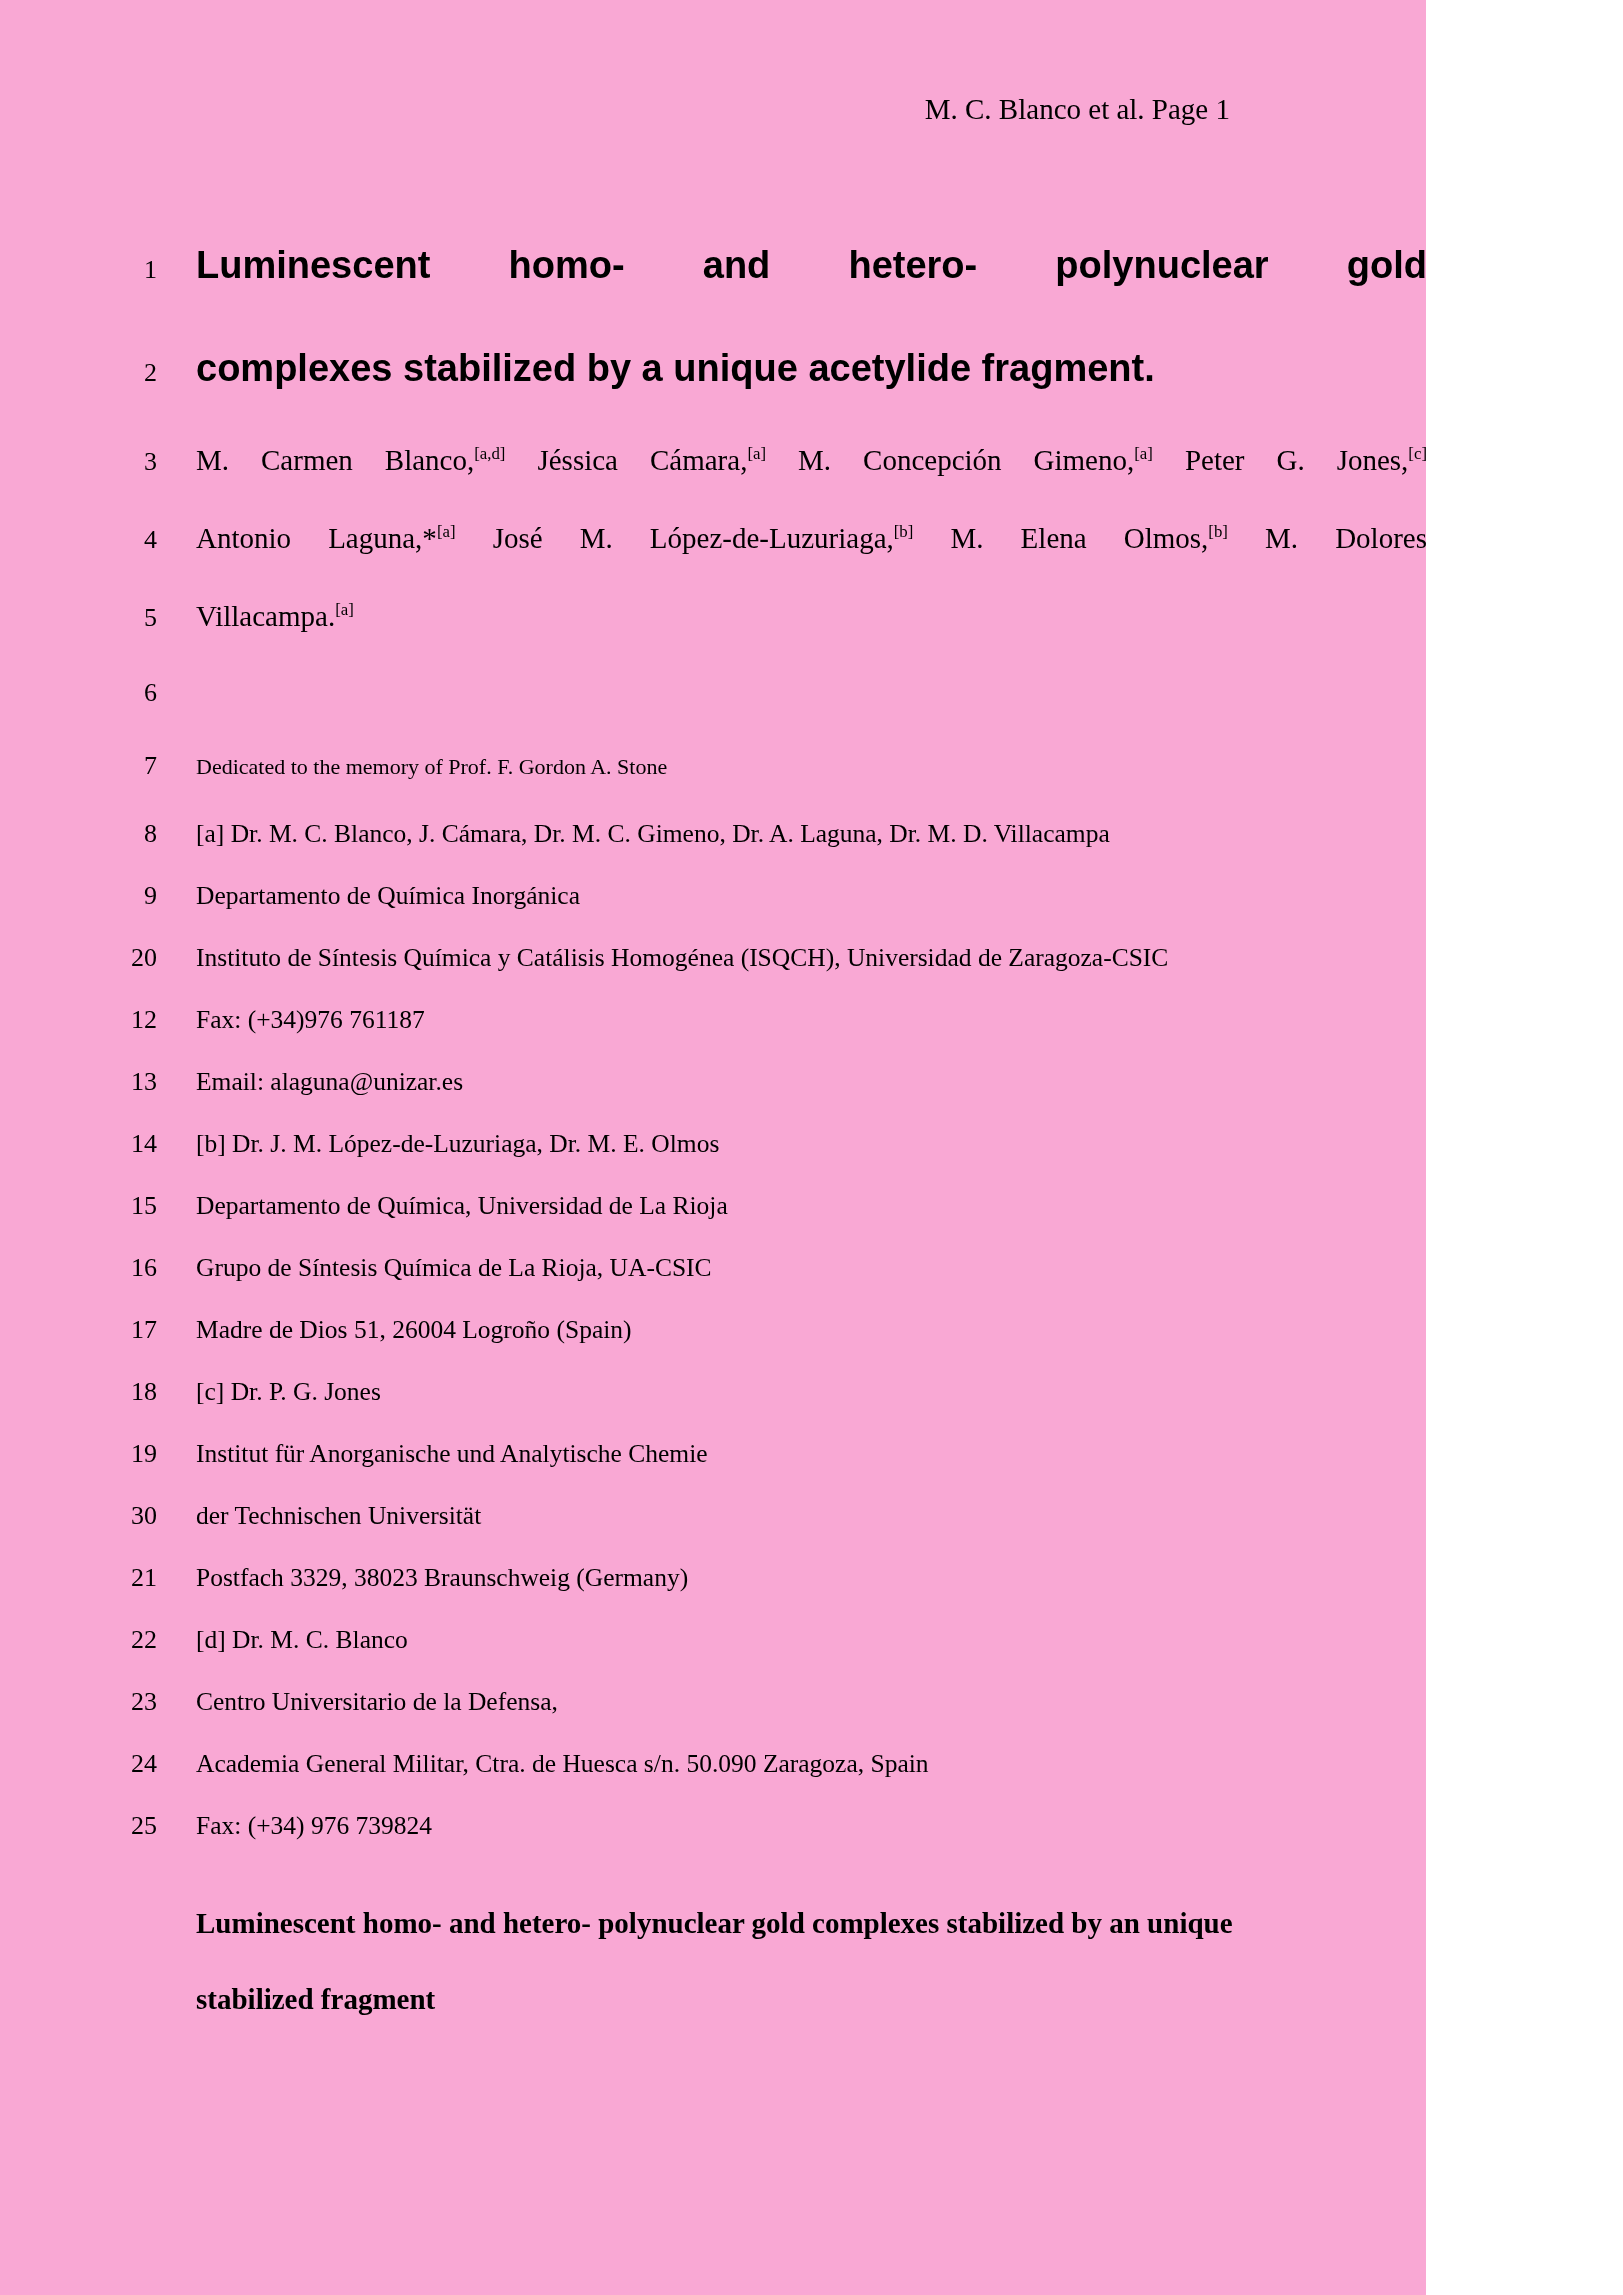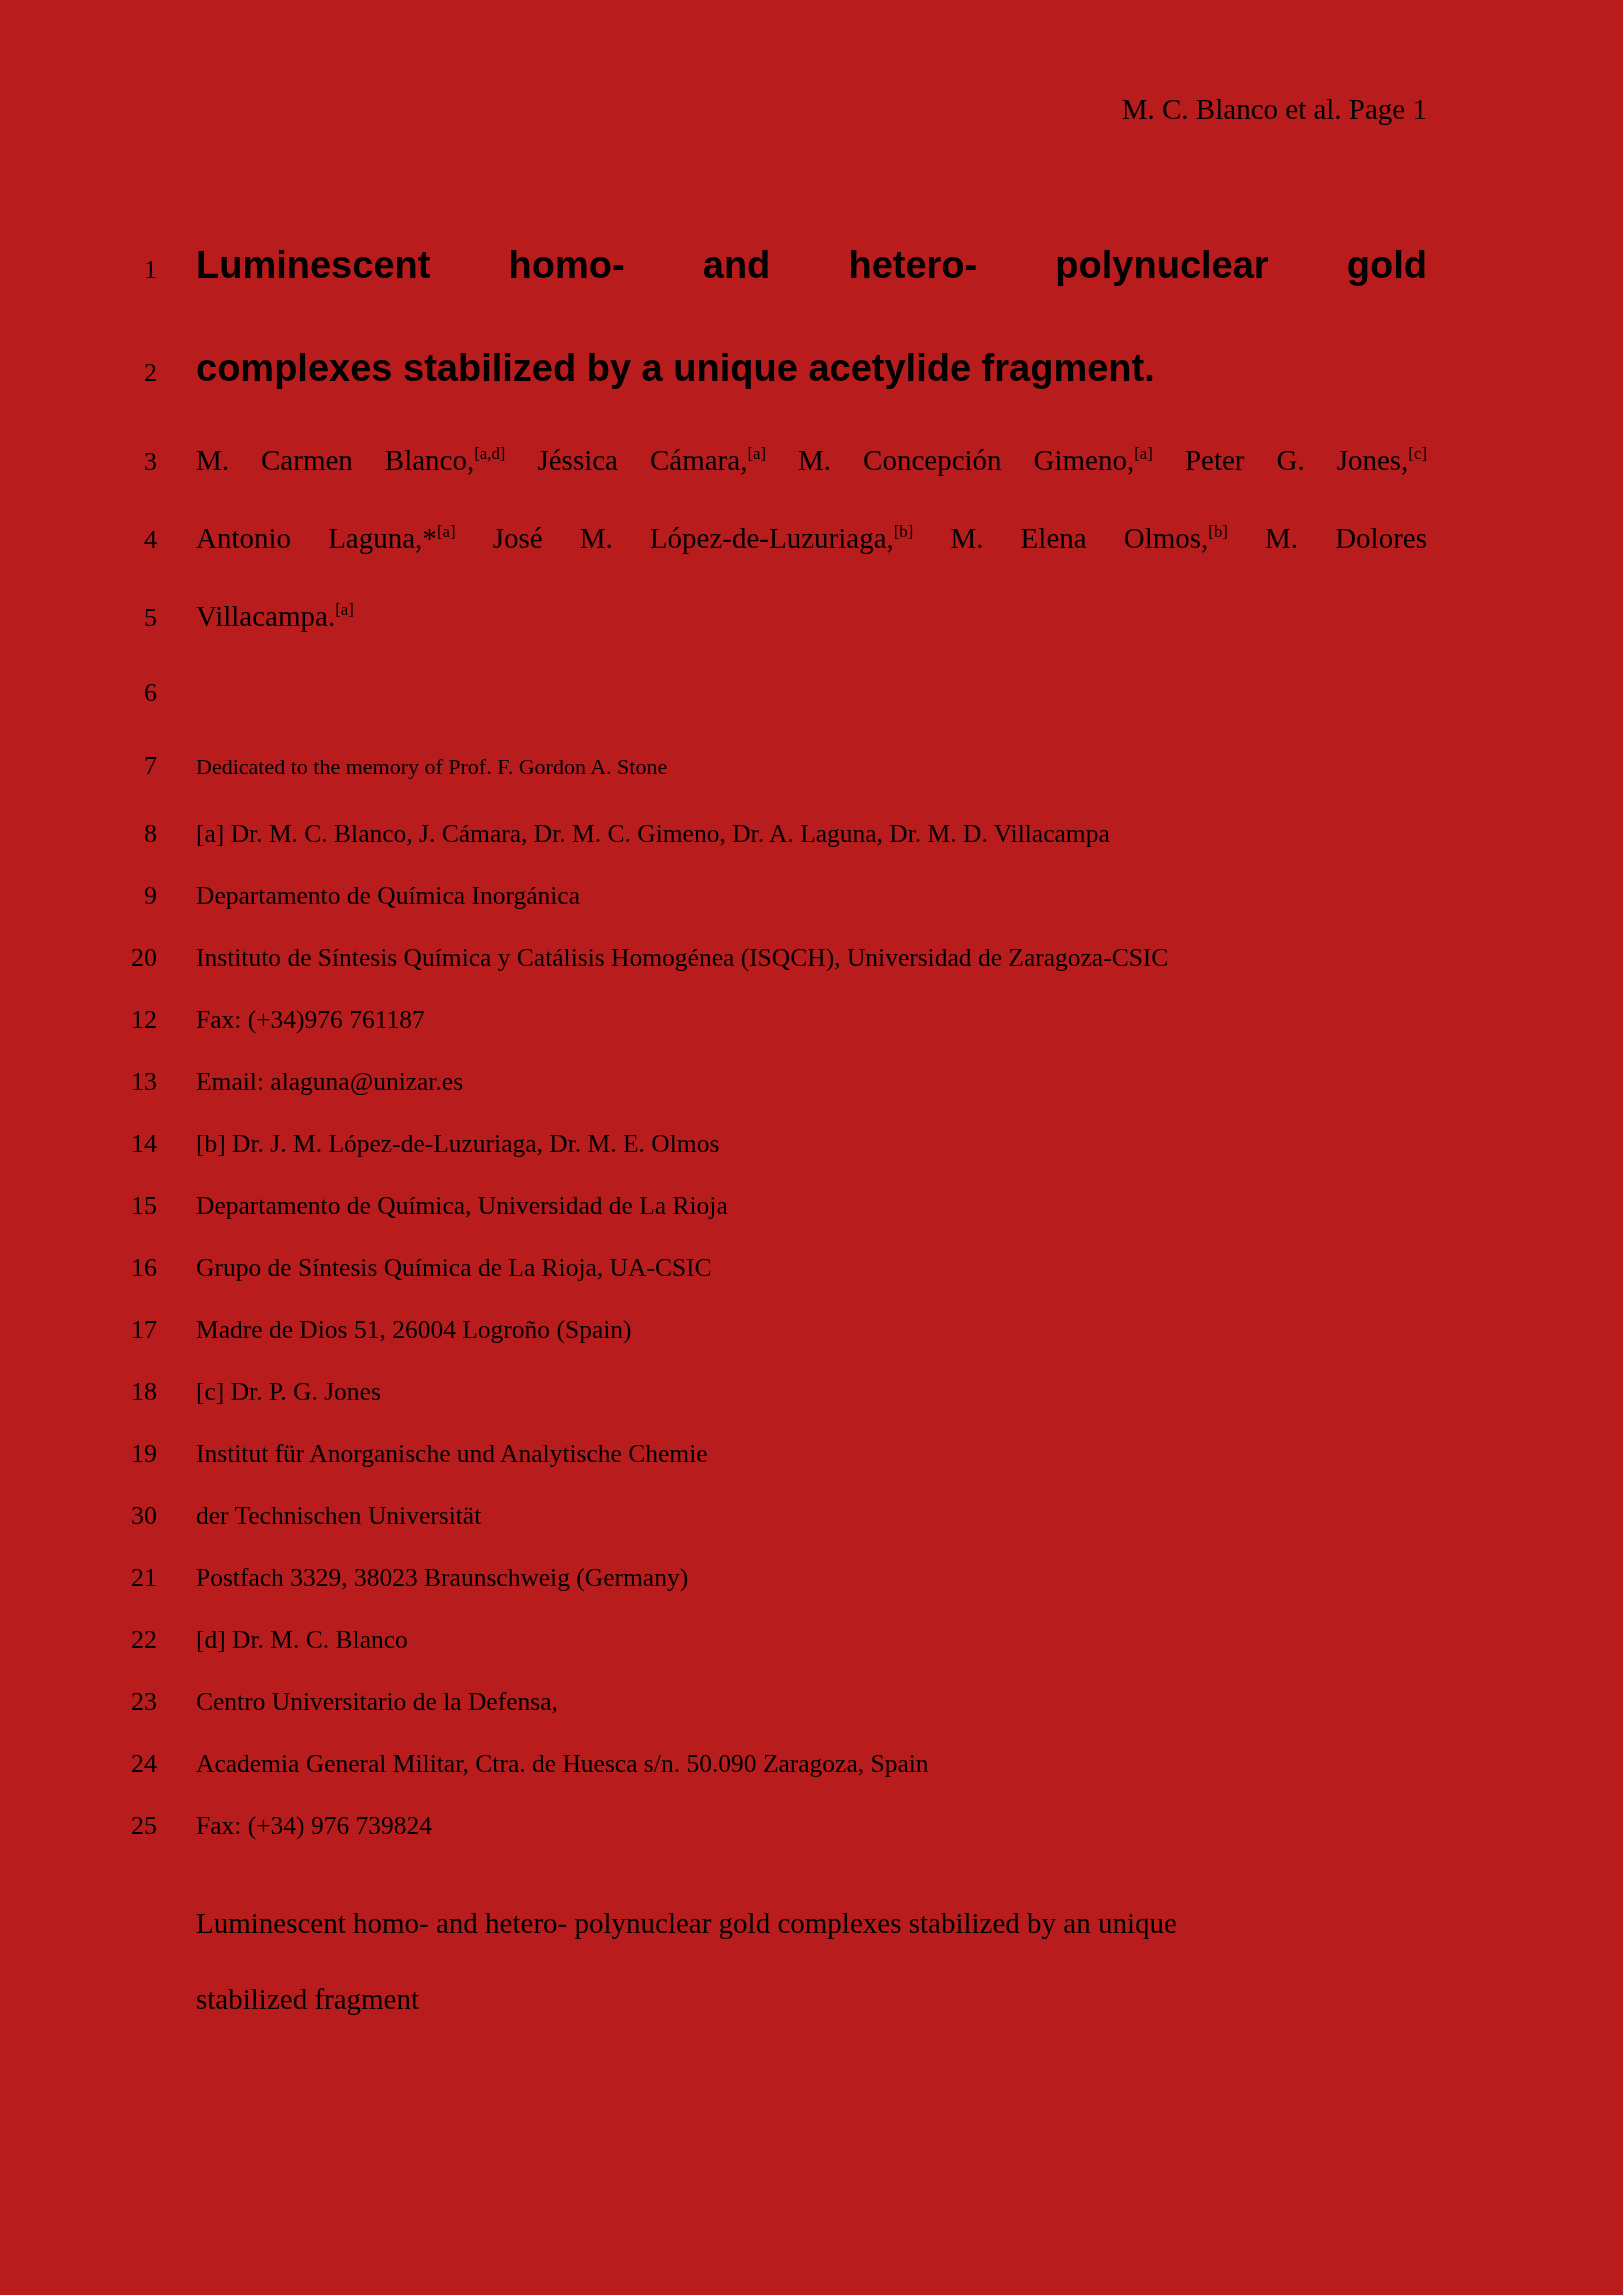--- a/index.html
+++ b/index.html
@@ -2,23 +2,23 @@
 <html style="font-size:10.5px"><head>
 <meta charset="utf-8">
 <style>
   html, body {
     margin: 0;
     padding: 0;
     background: #ffffff;
   }
   .page {
     position: relative;
-    width: 1623px;
+    width: 1426px;
     height: 2295px;
-    background: #b91c1c;
+    background: #f9a8d4;
     color: #000000;
     font-family: "Liberation Serif", serif;
     overflow: hidden;
   }
   .running-header {
     position: absolute;
     top: 92px;
     right: 196px;
     font-size: 29px;
     line-height: 34px;
@@ -63,21 +63,21 @@
     font-size: 0.58em;
     vertical-align: super;
     line-height: 0;
     margin-top: 40px;
   }
   .row-blank { line-height: 73px; height: 73px; }
   .row-dedication { line-height: 73px; }
   .row-dedication .txt { font-size: 22px; }
   .row-aff { line-height: 62px; }
   .row-aff .txt { font-size: 25.5px; }
-  .footer-block { margin-top: 27.5px; }
+  .footer-block { margin-top: 27.5px; font-weight: bold; }
   .row-footer { line-height: 76px; }
   .row-footer .txt { font-size: 29px; }
 </style>
 </head>
 <body>
 
 <div class="page">
 
   <div class="running-header">M. C. Blanco et al. Page 1</div>
 

